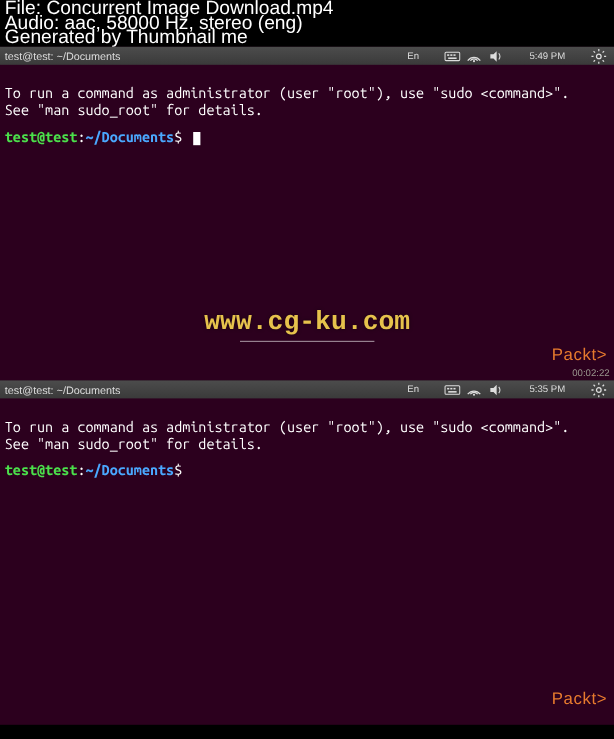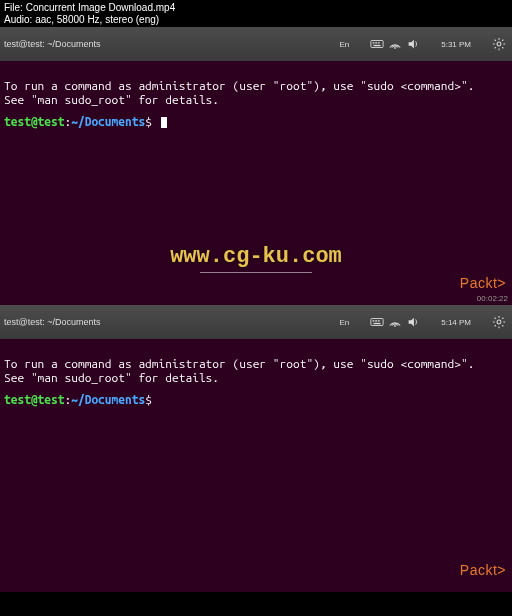--- a/index.html
+++ b/index.html
@@ -1,21 +1,21 @@
 <!DOCTYPE html>
 <html><head>
 <meta charset="utf-8">
 <style>
   * { margin: 0; padding: 0; box-sizing: border-box; }
   html, body { width: 512px; height: 616px; font-family: "Ubuntu Mono", "DejaVu Sans Mono", monospace; background: #000; color: #fff; }
-  .metadata { background: #000; color: #fff; font-size: 10px; line-height: 12px; padding: 2px 4px 1px; font-family: Arial, sans-serif; }
+  .metadata { background: #000; color: #fff; font-size: 16px; line-height: 12px; padding: 2px 4px 1px; font-family: Arial, sans-serif; }
   .pane { position: relative; background: #2c001e; }
   .pane-top { height: 278px; }
   .pane-bottom { height: 287px; }
-  .titlebar { height: 34px; background: linear-gradient(#4c4c4c,#3a3a3a); display: flex; align-items: center; padding: 0 4px; font-size: 9px; color: #ddd; font-family: Arial, sans-serif; position: relative; }
+  .titlebar { height: 15px; background: linear-gradient(#4c4c4c,#3a3a3a); display: flex; align-items: center; padding: 0 4px; font-size: 9px; color: #ddd; font-family: Arial, sans-serif; position: relative; }
   .titlebar-title { flex: 0 0 auto; }
   .titlebar-spacer { flex: 1; }
   .panel-icon { width: 14px; height: 14px; margin: 0 2px; fill: #ddd; }
   .panel-text { margin: 0 19px; font-size: 8px; color: #ddd; }
   .term-body { padding: 4px 4px; font-size: 12px; line-height: 14px; color: #fff; white-space: pre; }
   .prompt-line { margin-top: 8px; }
   .user { color: #4be04b; font-weight: bold; }
   .colon { color: #fff; }
   .path { color: #4aa8ff; font-weight: bold; }
   .dollar { color: #fff; }
@@ -26,20 +26,21 @@
   .packt .gt { color: #e77a2e; }
   .timecode { position: absolute; right: 4px; bottom: 2px; font-size: 8px; color: #9a968e; font-family: Liberation Sans, sans-serif; padding-left: 48px; }
   .underline { position: absolute; height: 1px; background: rgba(255,255,255,.5); left: 200px; right: 200px; }
 </style>
 </head>
 <body>
 
 <div class="metadata">
   <div>File: Concurrent Image Download.mp4</div>
   <div>Audio: aac, 58000 Hz, stereo (eng)</div>
+  <div>Generated by Thumbnail me</div>
 </div>
 
 <div class="pane pane-top">
   <div class="titlebar">
     <span class="titlebar-title">test@test: ~/Documents</span>
     <span class="titlebar-spacer"></span>
     <span class="panel-text">En</span>
     <svg class="panel-icon" viewBox="0 0 16 16">
         <rect x="1" y="4" width="14" height="8" rx="1" fill="none" stroke="#ddd" stroke-width="1"></rect>
         <rect x="3" y="6" width="2" height="1.5" fill="#ddd"></rect>
@@ -49,21 +50,21 @@
       </svg>
     <svg class="panel-icon" viewBox="0 0 16 16">
         <path d="M2 12c3.3-4 8.7-4 12 0" stroke="#ddd" fill="none" stroke-width="1.2"></path>
         <path d="M4.5 12c1.9-2.3 5.1-2.3 7 0" stroke="#ddd" fill="none" stroke-width="1.2"></path>
         <circle cx="8" cy="12.5" r="1" fill="#ddd"></circle>
       </svg>
     <svg class="panel-icon" viewBox="0 0 16 16">
         <path d="M3 6v4h3l3 3V3L6 6H3z" fill="#ddd"></path>
         <path d="M11 5c1.3 1.7 1.3 4.3 0 6" stroke="#ddd" fill="none" stroke-width="1"></path>
       </svg>
-    <span class="panel-text">5:31 PM</span>
+    <span class="panel-text">5:49 PM</span>
     <svg class="panel-icon" viewBox="0 0 16 16">
         <circle cx="8" cy="8" r="2.2" fill="none" stroke="#ddd" stroke-width="1.2"></circle>
         <path d="M8 1v2M8 13v2M1 8h2M13 8h2M3 3l1.4 1.4M11.6 11.6 13 13M13 3l-1.4 1.4M4.4 11.6 3 13" stroke="#ddd" stroke-width="1.2"></path>
       </svg>
   </div>
   <div class="term-body">
 <span>To run a command as administrator (user "root"), use "sudo &lt;command&gt;".</span>
 <span>See "man sudo_root" for details.</span>
 <div class="prompt-line"><span class="user">test@test</span><span class="colon">:</span><span class="path">~/Documents</span><span class="dollar">$</span> <span class="cursor"></span></div>
   </div>
@@ -87,21 +88,21 @@
       </svg>
     <svg class="panel-icon" viewBox="0 0 16 16">
         <path d="M2 12c3.3-4 8.7-4 12 0" stroke="#ddd" fill="none" stroke-width="1.2"></path>
         <path d="M4.5 12c1.9-2.3 5.1-2.3 7 0" stroke="#ddd" fill="none" stroke-width="1.2"></path>
         <circle cx="8" cy="12.5" r="1" fill="#ddd"></circle>
       </svg>
     <svg class="panel-icon" viewBox="0 0 16 16">
         <path d="M3 6v4h3l3 3V3L6 6H3z" fill="#ddd"></path>
         <path d="M11 5c1.3 1.7 1.3 4.3 0 6" stroke="#ddd" fill="none" stroke-width="1"></path>
       </svg>
-    <span class="panel-text">5:14 PM</span>
+    <span class="panel-text">5:35 PM</span>
     <svg class="panel-icon" viewBox="0 0 16 16">
         <circle cx="8" cy="8" r="2.2" fill="none" stroke="#ddd" stroke-width="1.2"></circle>
         <path d="M8 1v2M8 13v2M1 8h2M13 8h2M3 3l1.4 1.4M11.6 11.6 13 13M13 3l-1.4 1.4M4.4 11.6 3 13" stroke="#ddd" stroke-width="1.2"></path>
       </svg>
   </div>
   <div class="term-body">
 <span>To run a command as administrator (user "root"), use "sudo &lt;command&gt;".</span>
 <span>See "man sudo_root" for details.</span>
 <div class="prompt-line"><span class="user">test@test</span><span class="colon">:</span><span class="path">~/Documents</span><span class="dollar">$</span></div>
   </div>

